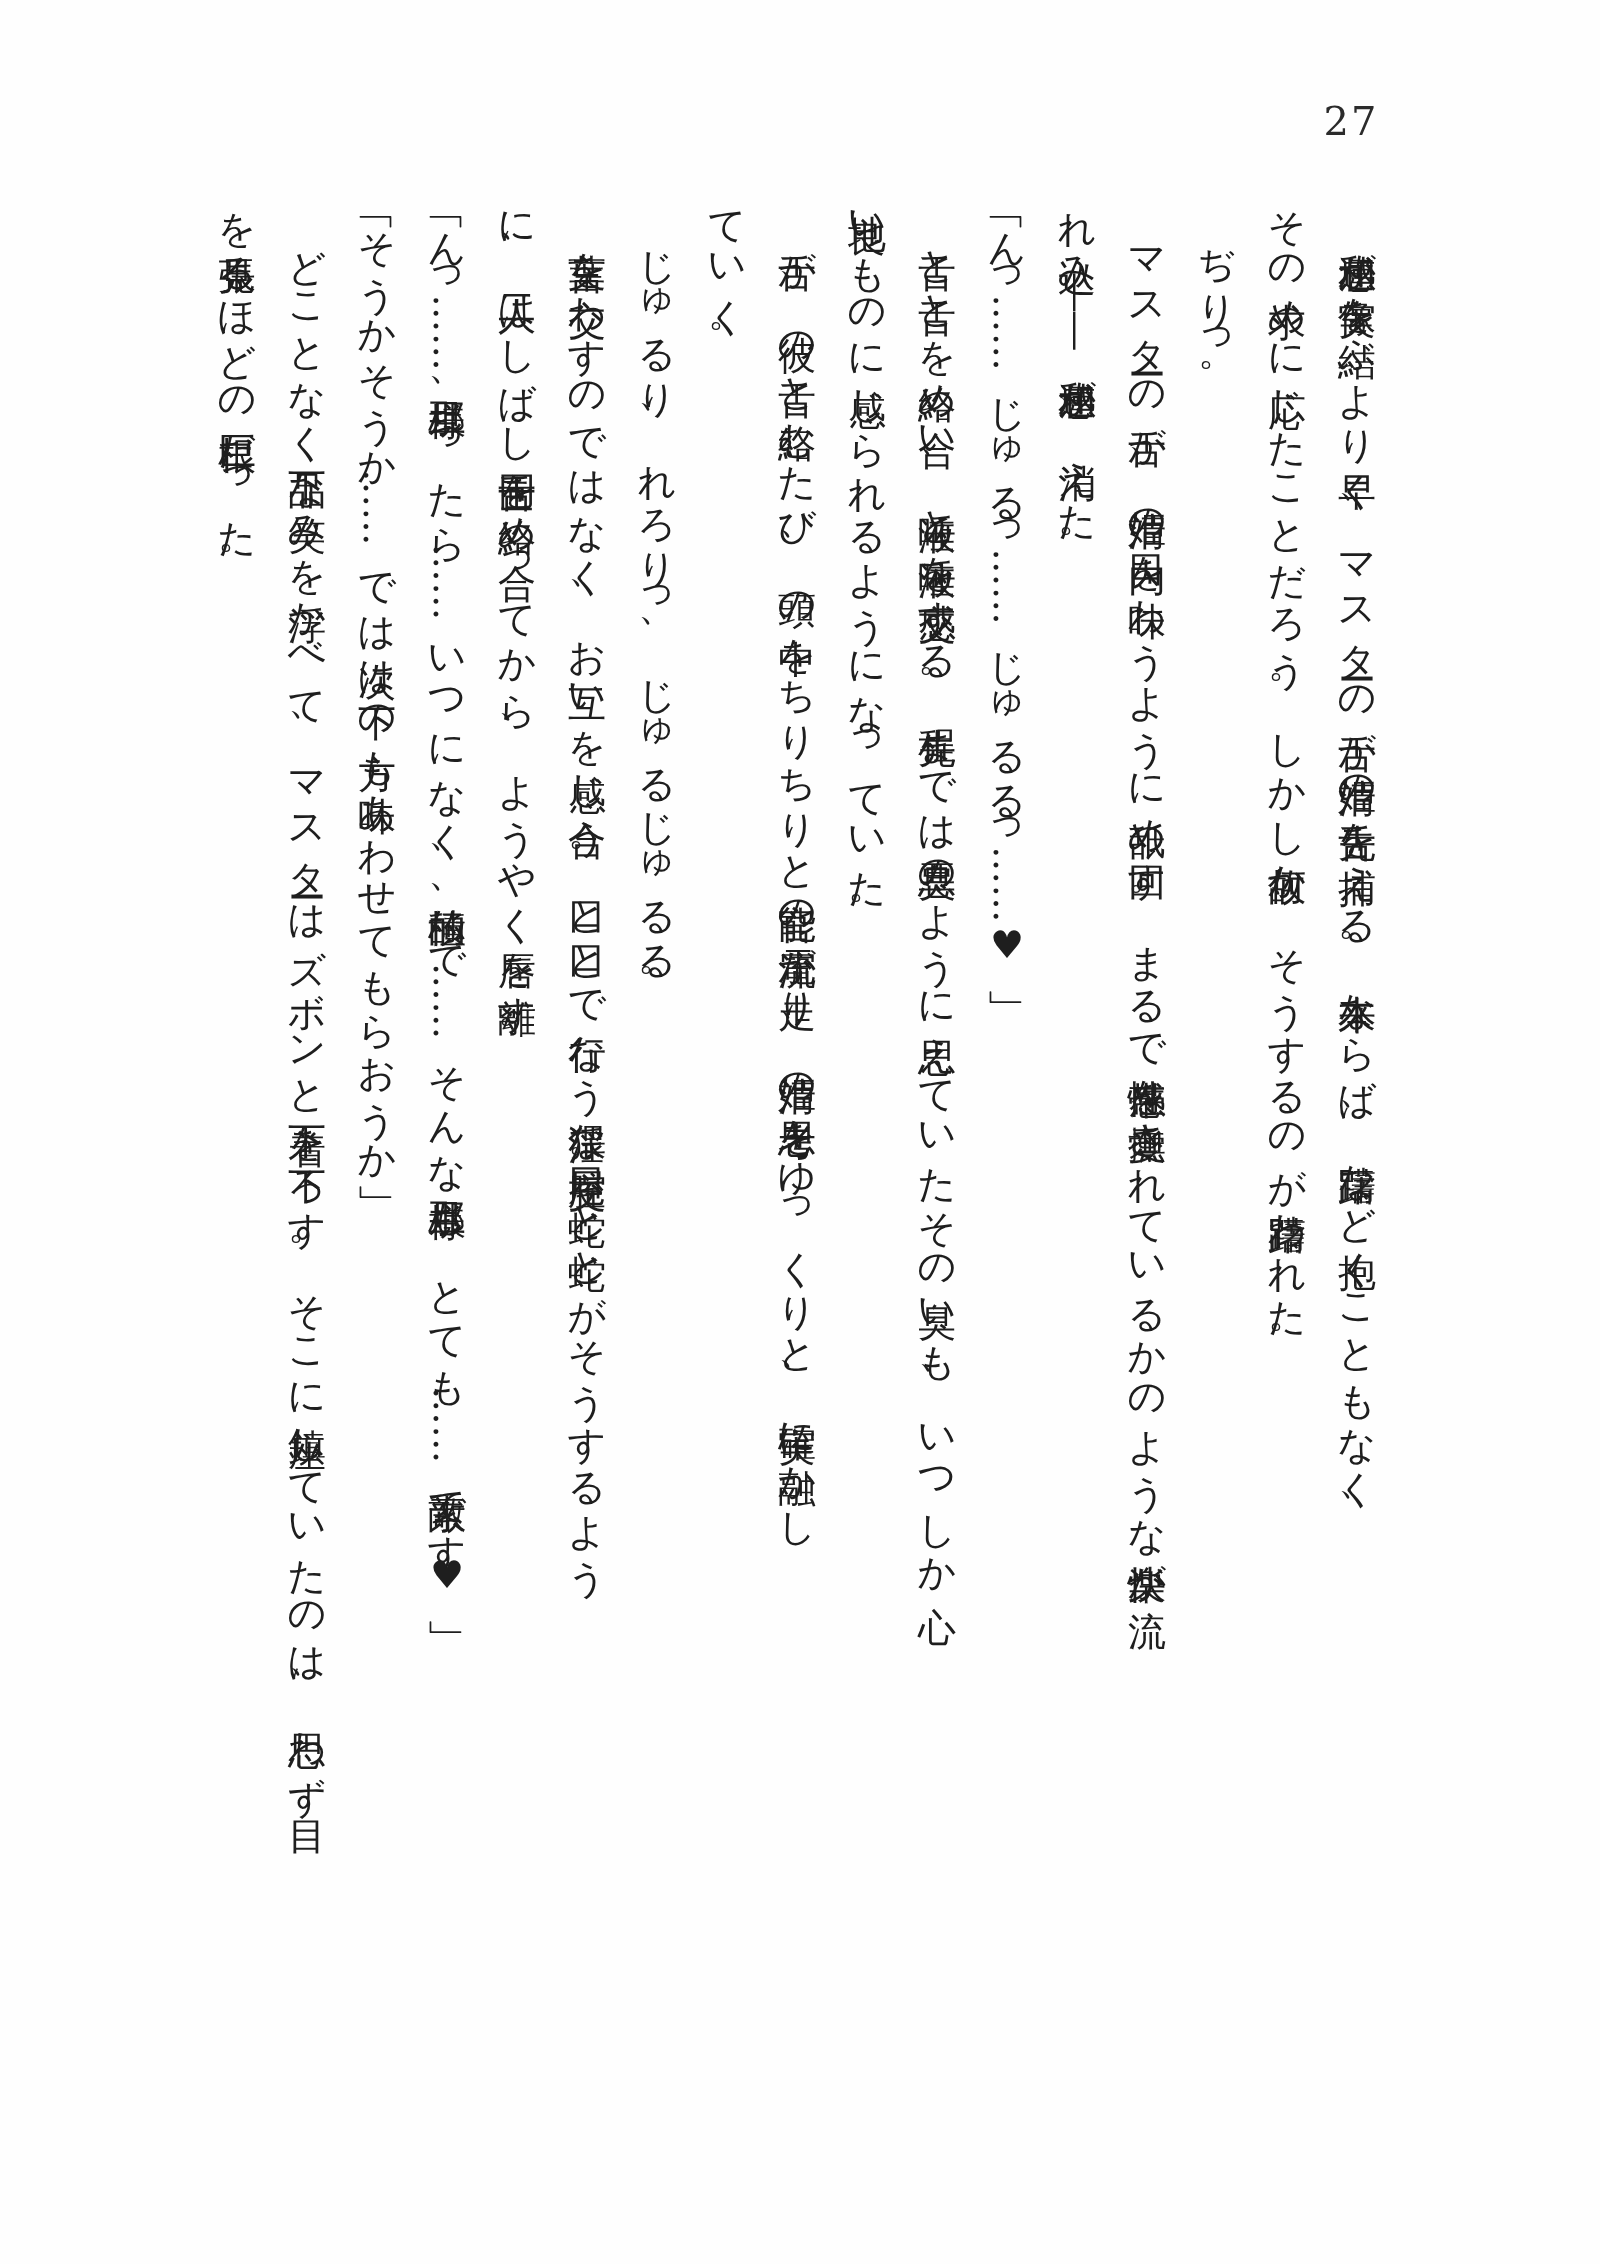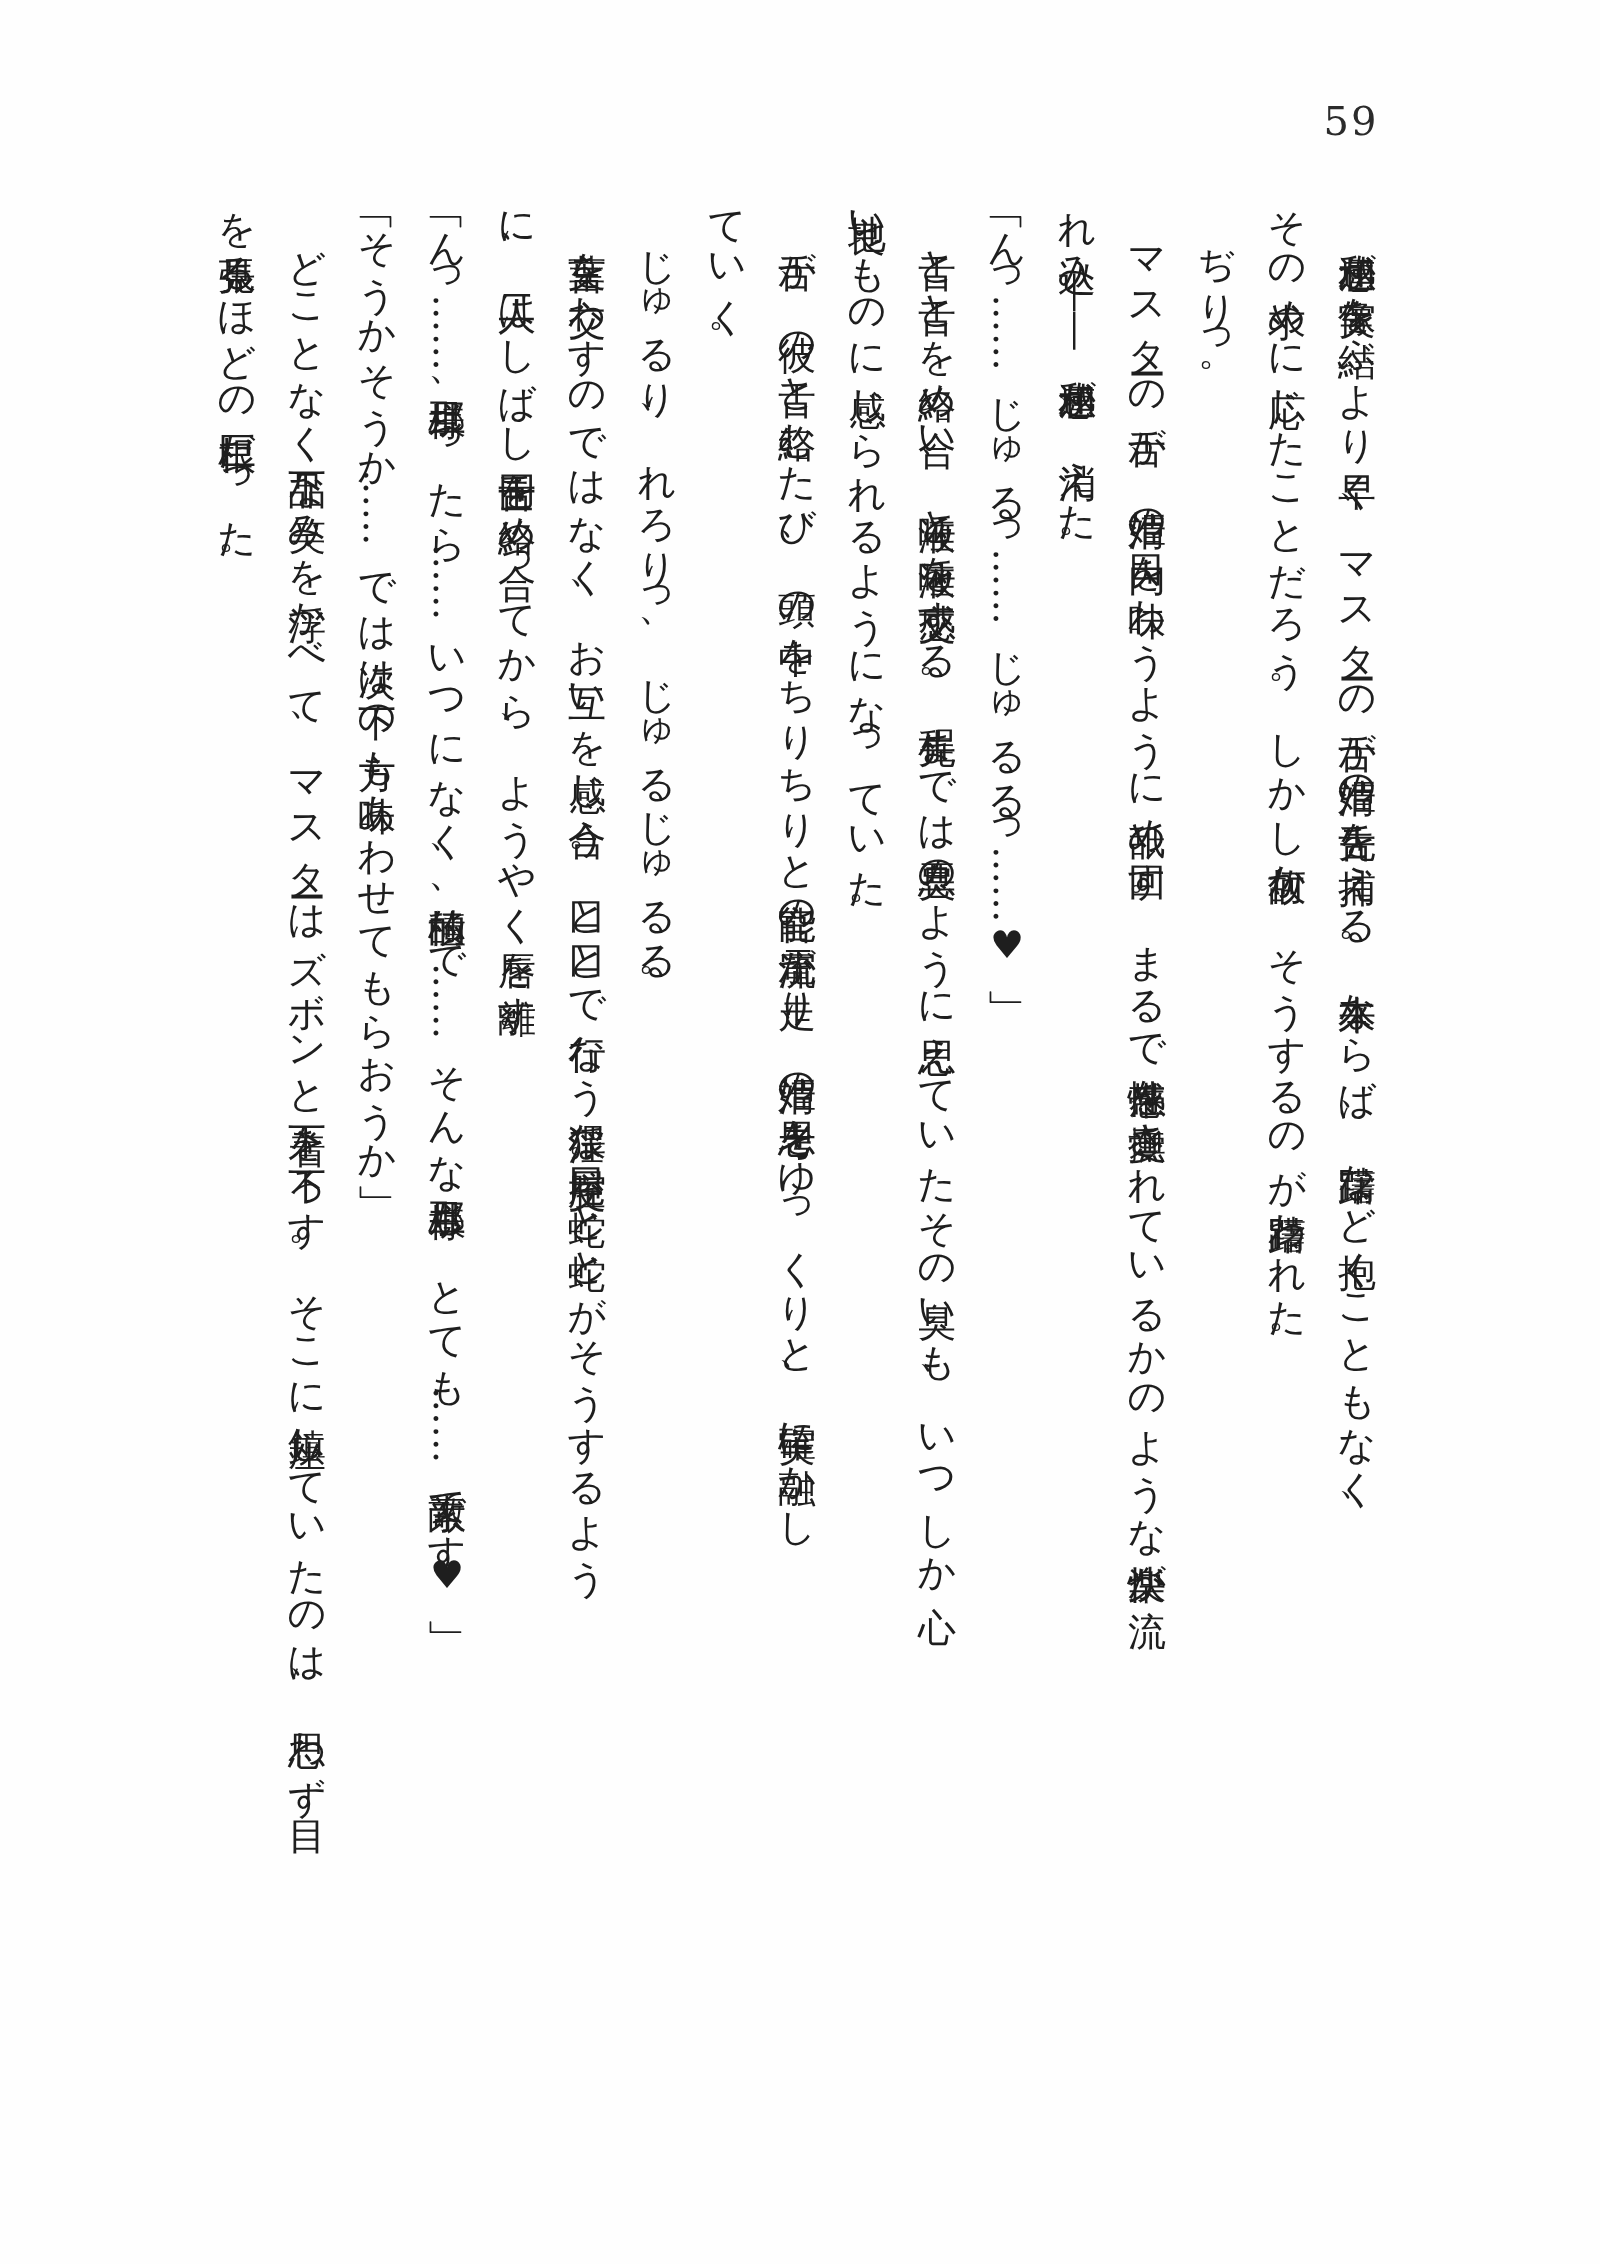--- a/index.html
+++ b/index.html
@@ -42,21 +42,21 @@
     white-space: nowrap;
   }
   .tcol.dialogue {
     text-indent: 20px;
   }
 </style>
 </head>
 <body>
 
 <div class="page">
-  <div class="page-number">59</div>
+  <div class="page-number">27</div>
 
   <div class="text-block">
     <div class="tcol">　違和感が実像を結ぶより早く、マスターの舌が清姫の舌先を捕える。本来ならば、躊躇など抱くこともなく、</div>
     <div class="tcol">その求めに応じたことだろう。しかし何故か、そうするのが躊躇われた。</div>
     <div class="tcol">　ぢりっ。</div>
     <div class="tcol">　マスターの舌が、清姫の口内を味わうように舐め回す。まるで性感帯を愛撫されているかのような快楽が流</div>
     <div class="tcol">れ込み――違和感が、消えた。</div>
     <div class="tcol dialogue">「んっ……じゅるっ……じゅるるっ……♥」</div>
     <div class="tcol">　舌と舌とを絡め合い、唾液と唾液を交感する。先程までは悪臭のように思えていたその臭いも、いつしか心</div>
     <div class="tcol">地良いものに感じられるようになっていた。</div>

